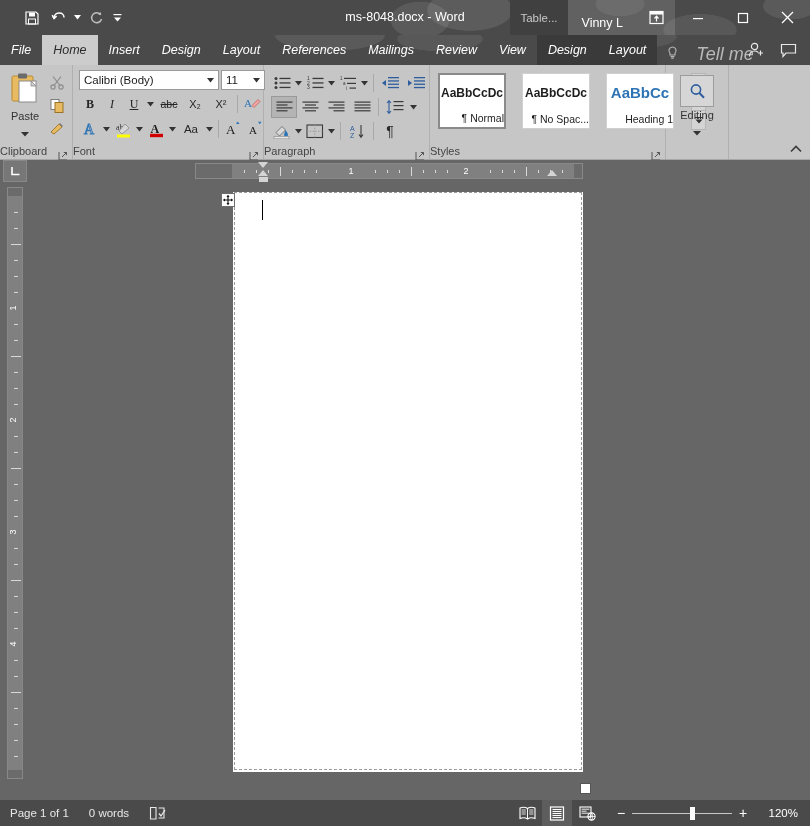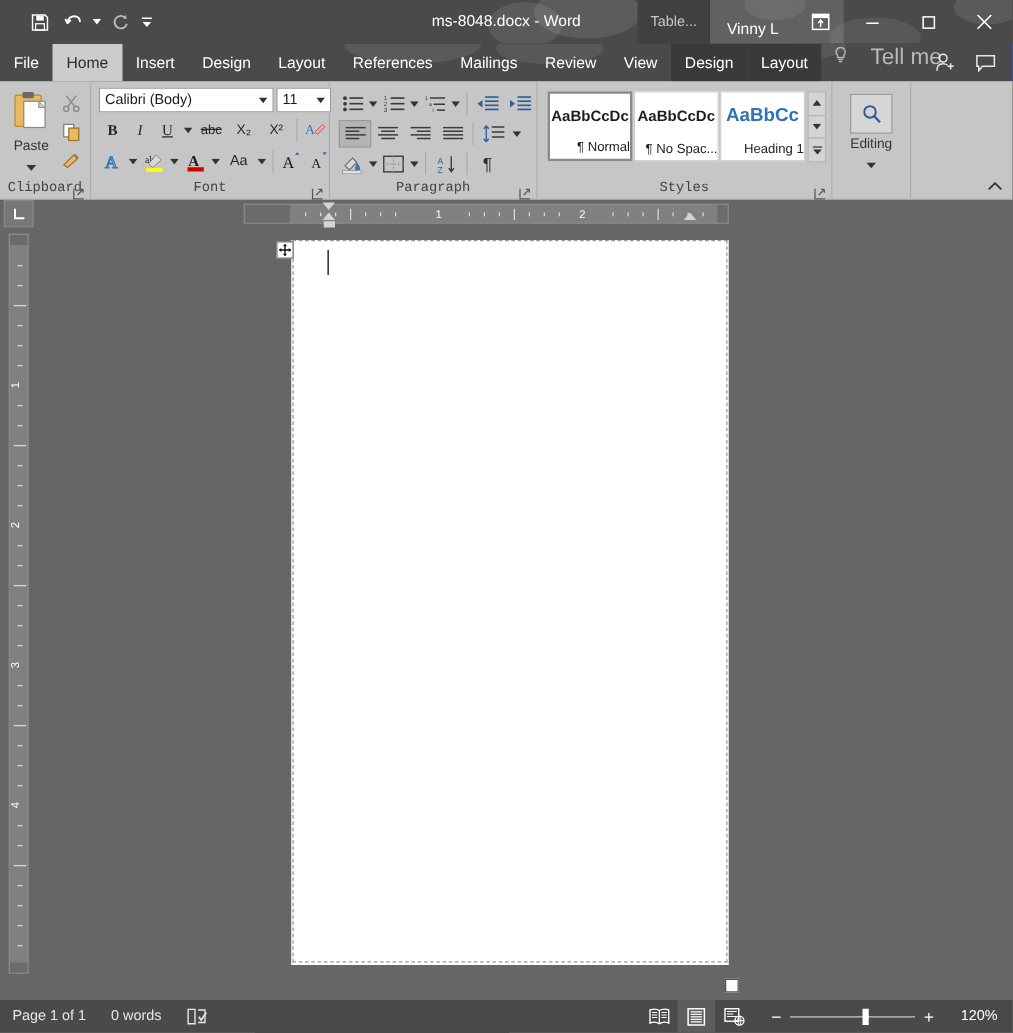--- a/index.html
+++ b/index.html
@@ -122,23 +122,24 @@
     color: #ffffff;
     height: 35px;
   }
 
   
   .tabbar {
     height: 30px;
     flex: 0 0 30px;
     position: relative;
     display: flex;
-    align-items: flex-start;
+    align-items: flex-end;
     overflow: hidden;
-    background: #1d4ed8;
+    background: #14532d;
+    font-style: italic;
   }
   .tabbar-bg {
     position: absolute;
     inset: 0;
     background:
       radial-gradient(ellipse 90px 26px at 330px 0px, rgba(255,255,255,0.09) 0%, rgba(255,255,255,0.09) 60%, rgba(255,255,255,0) 62%),
       radial-gradient(ellipse 70px 20px at 440px 4px, rgba(255,255,255,0.08) 0%, rgba(255,255,255,0.08) 60%, rgba(255,255,255,0) 62%),
       radial-gradient(ellipse 60px 18px at 640px 2px, rgba(255,255,255,0.07) 0%, rgba(255,255,255,0.07) 60%, rgba(255,255,255,0) 62%),
       #4a4a4a;
     pointer-events: none;
@@ -206,25 +207,23 @@
   }
   .rgroup-body {
     flex: 1;
     display: flex;
     align-items: flex-start;
     padding: 4px 4px 0 4px;
   }
   .rgroup-label {
     height: 16px;
     line-height: 16px;
-    text-align: center;
     font-size: 11px;
     color: #444444;
     position: relative;
-    font-family: Liberation Mono, monospace;
   }
   .dialog-launcher {
     position: absolute;
     right: 4px;
     bottom: 2px;
     width: 10px; height: 10px;
     color: #555;
   }
 
   
@@ -319,21 +318,21 @@
     margin-top: 2px;
   }
 
   
   .styles-group { width: 235px; }
   .styles-gallery {
     display: flex;
     align-items: stretch;
     padding-left: 4px;
     margin-top: 2px;
-    gap: 1px;
+    gap: 16px;
   }
   .style-card {
     width: 68px;
     height: 56px;
     background: #ffffff;
     border: 1px solid #d0d0d0;
     display: flex;
     flex-direction: column;
     box-sizing: border-box;
   }

